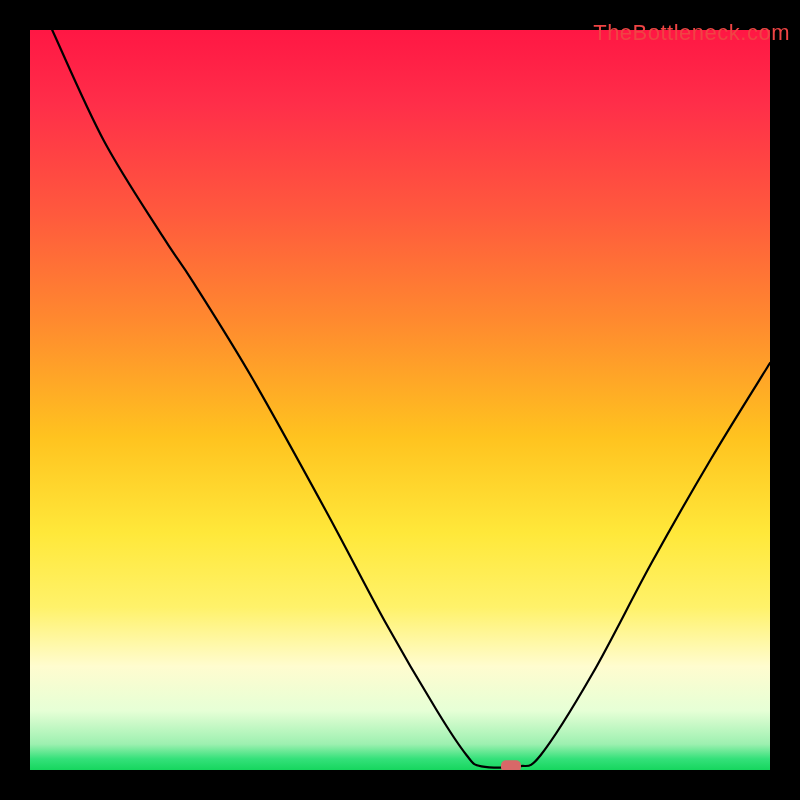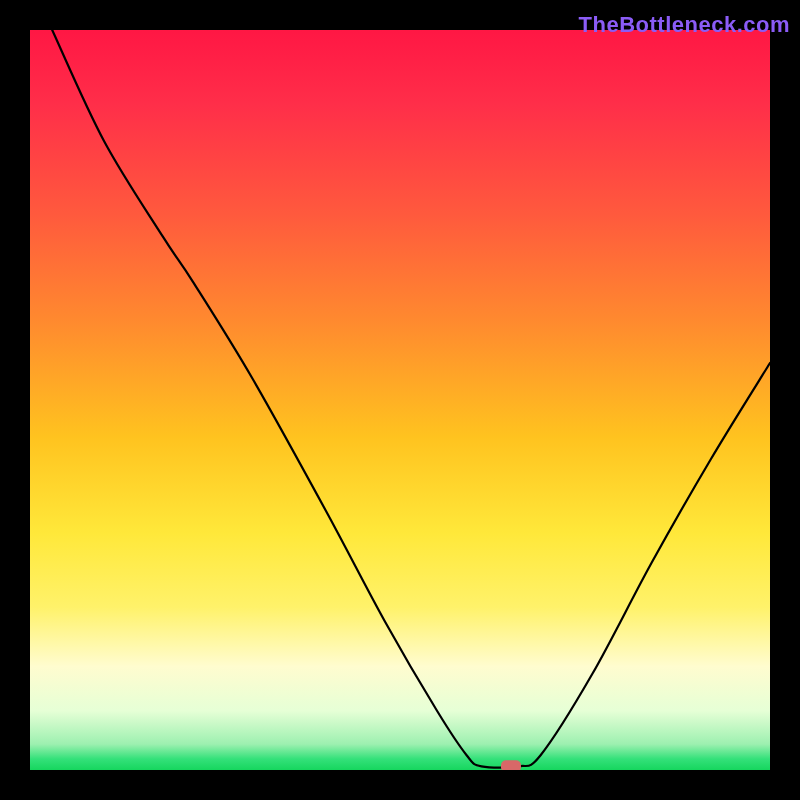--- a/index.html
+++ b/index.html
@@ -12,25 +12,25 @@
     font-family: Arial, Helvetica, sans-serif;
   }
   .frame {
     position: relative;
     width: 800px;
     height: 800px;
     background: #000;
   }
   .watermark {
     position: absolute;
-    top: 12px;
+    top: 20px;
     right: 10px;
-    color: #8b5cf6;
+    color: #ef4444;
     font-size: 22px;
-    font-weight: 700;
+    font-weight: 400;
     letter-spacing: 0.5px;
     z-index: 20;
   }
   .plot-area {
     position: absolute;
     left: 30px;
     top: 30px;
     width: 740px;
     height: 740px;
   }

